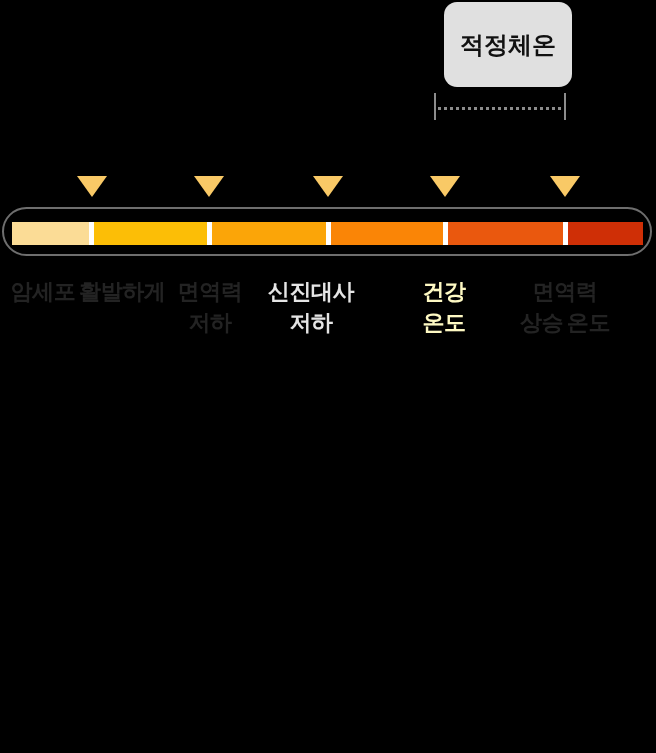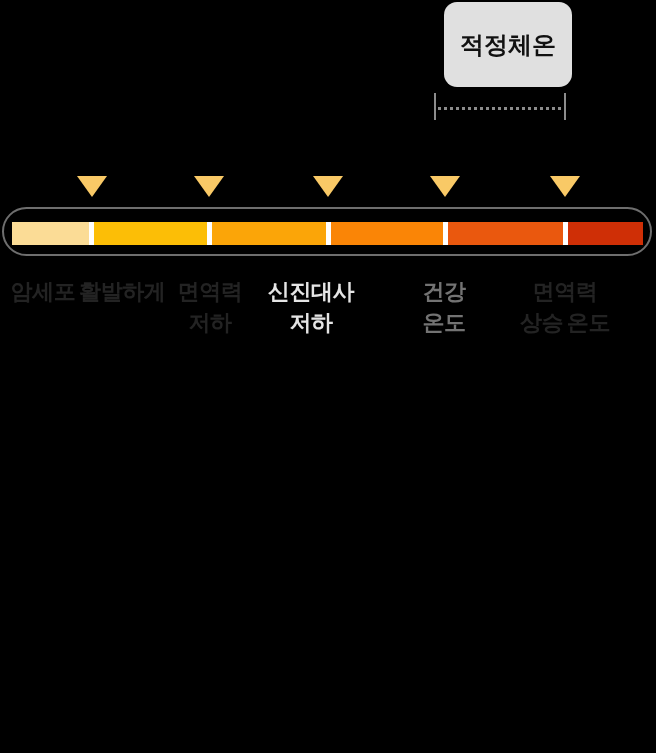--- a/index.html
+++ b/index.html
@@ -65,20 +65,20 @@
   <div>암세포 활발하게</div>
 </div>
 <div class="label" style="left: 210px; color: rgb(35, 35, 35);">
   <div>면역력</div>
   <div>저하</div>
 </div>
 <div class="label" style="left: 311px; color: #e5e5e5;">
   <div>신진대사</div>
   <div>저하</div>
 </div>
-<div class="label" style="left: 444px; color: #737373;">
+<div class="label" style="left: 444px; color: #fef9c3;">
   <div>건강</div>
   <div>온도</div>
 </div>
 <div class="label" style="left: 565px; color: rgb(35, 35, 35);">
   <div>면역력</div>
   <div>상승 온도</div>
 </div>
 
 </body></html>

